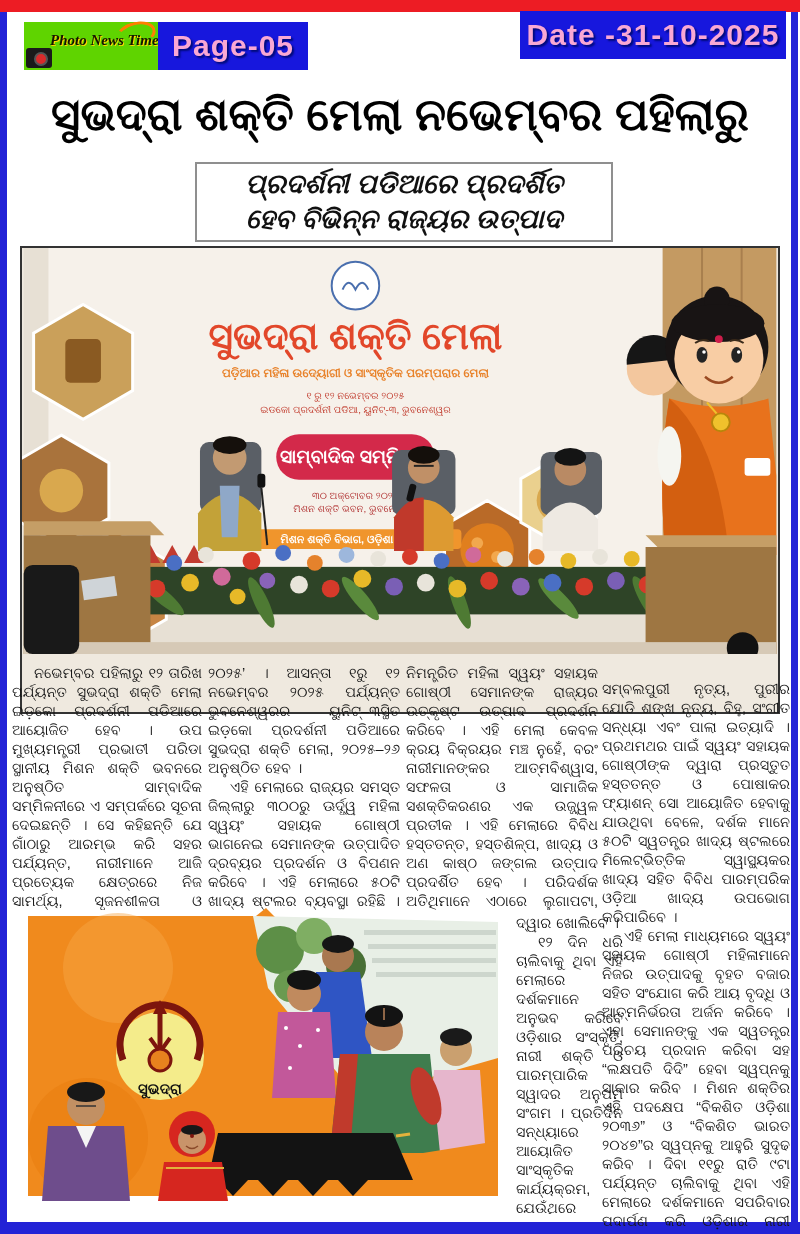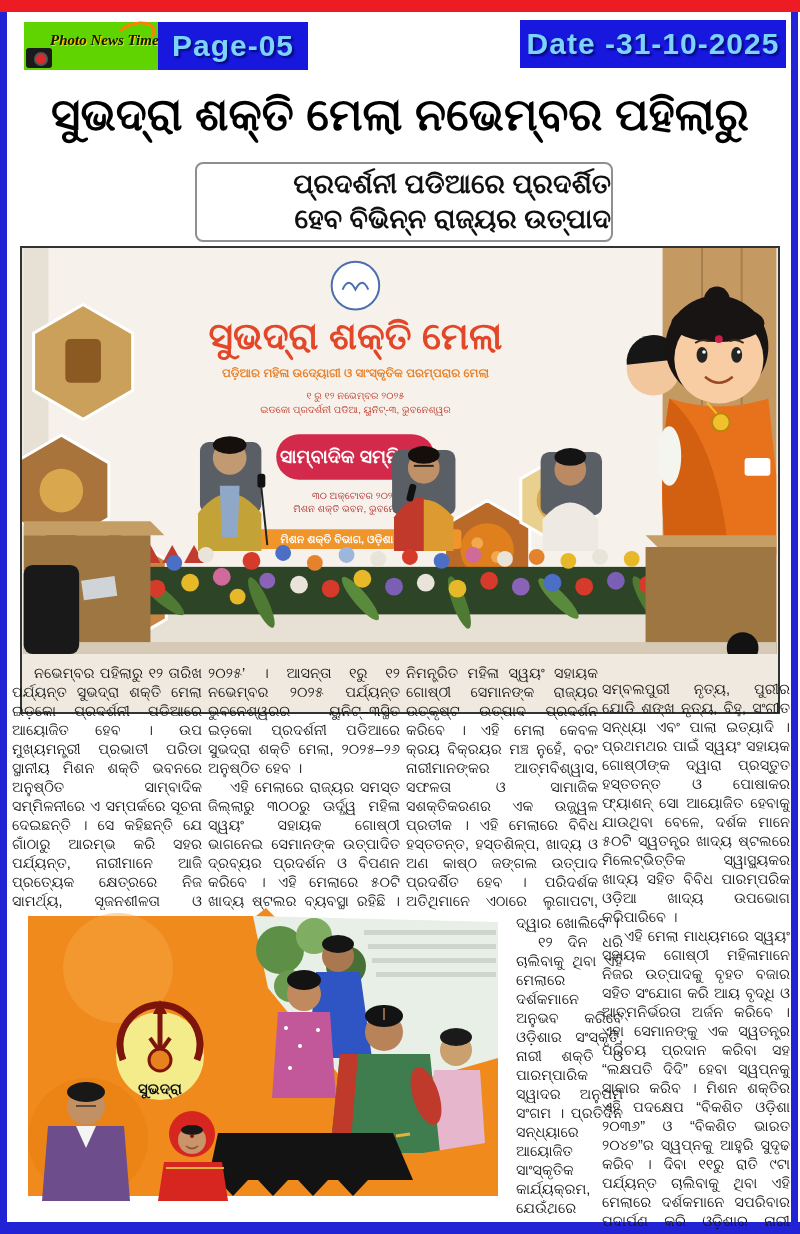--- a/index.html
+++ b/index.html
@@ -13,30 +13,30 @@
   
   .logo-box{position:absolute;left:24px;top:22px;width:134px;height:48px;background:#5fd400;overflow:visible;}
   .logo-script{position:absolute;left:26px;top:10px;font-family:"Liberation Serif",serif;
       font-style:italic;font-weight:bold;font-size:15px;color:#151500;white-space:nowrap;
       text-shadow:1px 1px 0 #ffd700;}
   .cam{position:absolute;left:2px;bottom:2px;width:26px;height:20px;background:#1a1a1a;border-radius:3px;}
   .cam::after{content:"";position:absolute;left:8px;top:4px;width:10px;height:10px;border-radius:50%;
       background:#d92b2b;border:2px solid #555;}
   .swoosh{position:absolute;right:2px;top:0px;width:34px;height:18px;border:3px solid #ff7f00;
       border-bottom-color:transparent;border-left-color:transparent;border-radius:50%;transform:rotate(-14deg);}
-  .badge{position:absolute;background:#1717dd;color:#7dd3fc;font-weight:bold;display:flex;
+  .badge{position:absolute;background:#1717dd;color:#f9a8d4;font-weight:bold;display:flex;
       align-items:center;justify-content:center;letter-spacing:1px;}
   .page-badge{left:158px;top:22px;width:150px;height:48px;font-size:30px;text-shadow:2px 2px 2px #000a7a;}
-  .date-badge{left:520px;top:20px;width:266px;height:48px;font-size:30px;text-shadow:2px 2px 2px #000a7a;}
+  .date-badge{left:520px;top:11px;width:266px;height:48px;font-size:30px;text-shadow:2px 2px 2px #000a7a;}
   
   .headline{position:absolute;left:10px;top:82px;width:780px;text-align:center;
       font-size:45px;font-weight:bold;line-height:1.45;color:#000;}
   .subhead{position:absolute;left:195px;top:162px;width:414px;height:76px;border:2px solid #8f8f8f;
-      border-radius:8px;display:flex;flex-direction:column;align-items:flex-end;justify-content:center;
-      font-size:27px;font-weight:bold;line-height:1.3;background:#fff;}
+      border-radius:0;display:flex;flex-direction:column;align-items:center;justify-content:center;
+      font-size:27px;font-weight:bold;line-height:1.3;background:#fff;font-style:italic;}
   
   .main-photo{position:absolute;left:20px;top:246px;width:760px;height:468px;border:2px solid #333;
       box-sizing:border-box;background:#efe9df;}
   .bottom-photo{position:absolute;left:20px;top:908px;width:470px;height:300px;padding-left:8px;}
   
   .col{position:absolute;font-size:14.5px;line-height:1.31;text-align:justify;color:#151515;
       overflow:hidden;word-spacing:1px;}
   .col p{margin:0;}
   .indent{text-indent:22px;}
   .col1{left:12px;top:664px;width:190px;height:246px;}

